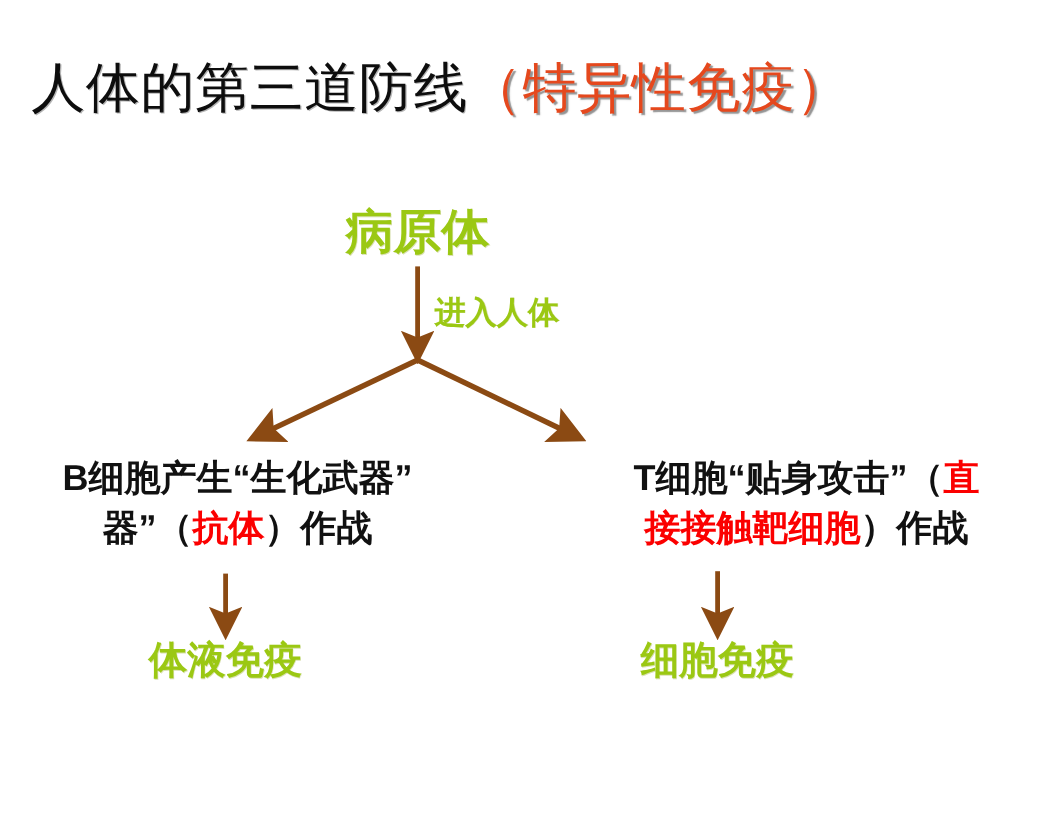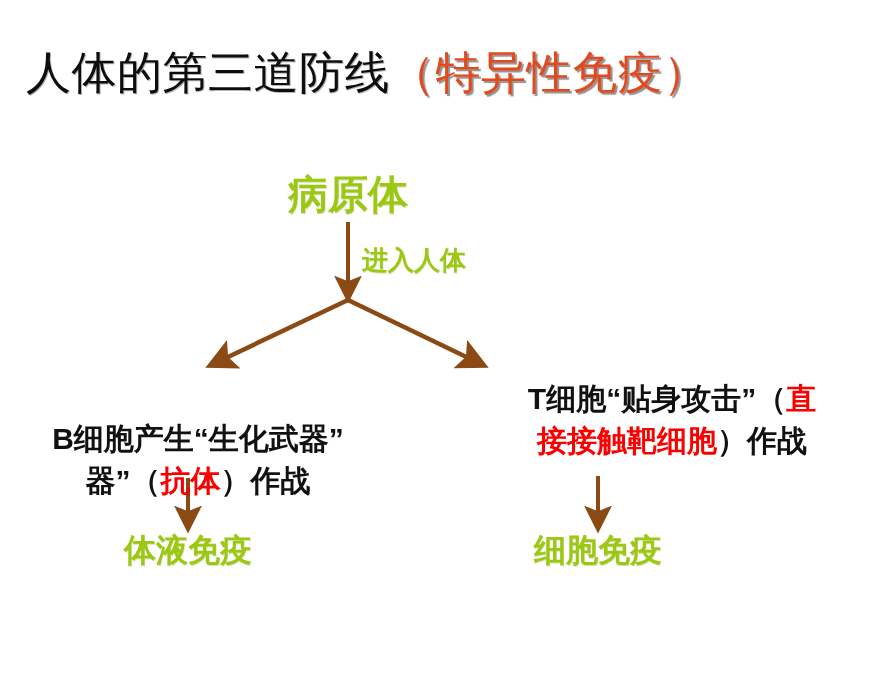--- a/index.html
+++ b/index.html
@@ -79,21 +79,20 @@
   .branch {
     position: absolute;
     font-size: 30px;
     line-height: 42px;
     font-weight: bold;
     text-align: center;
   }
   .branch-left {
     left: 0px; top: 378px;
     width: 396px;
-    margin-top: 40px;
   }
   .branch-right {
     left: 448px; top: 378px;
     width: 448px;
   }
 
   
   .leaf {
     position: absolute;
     font-size: 32px;

